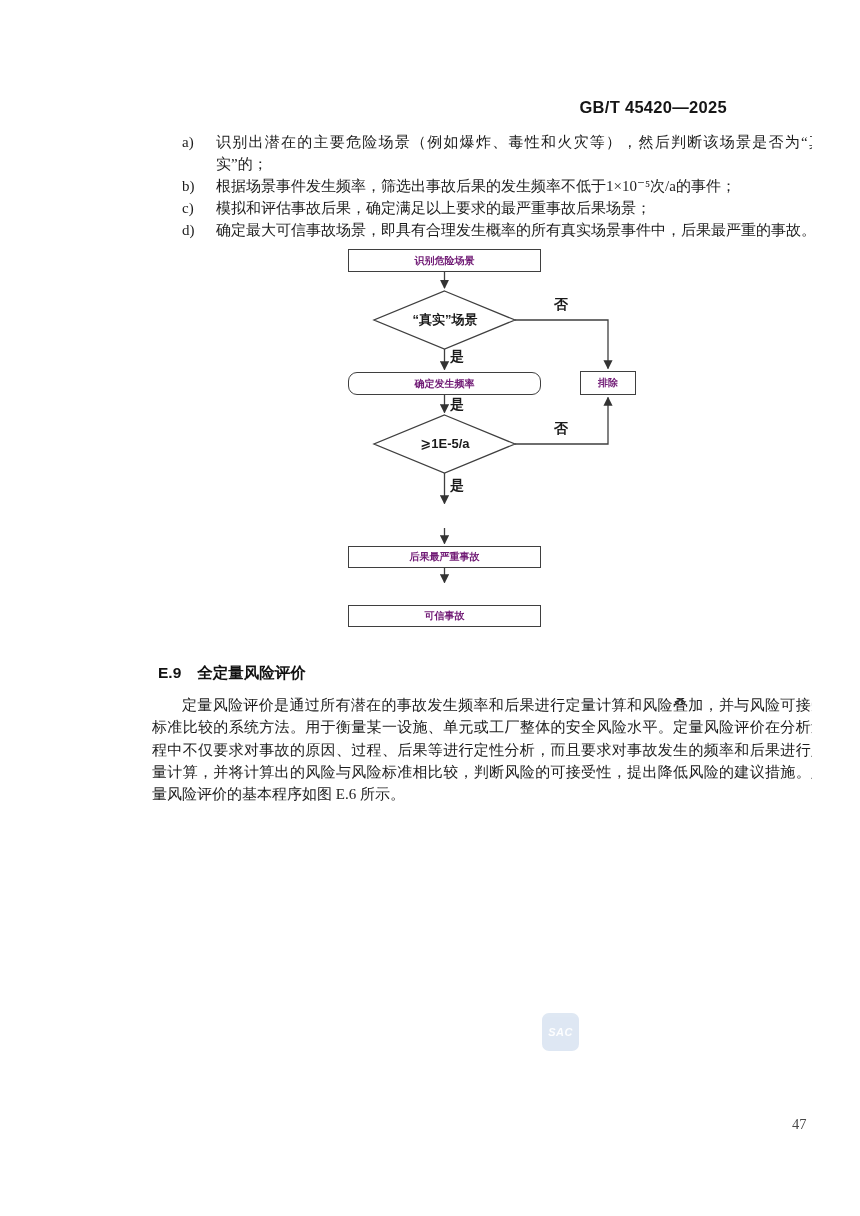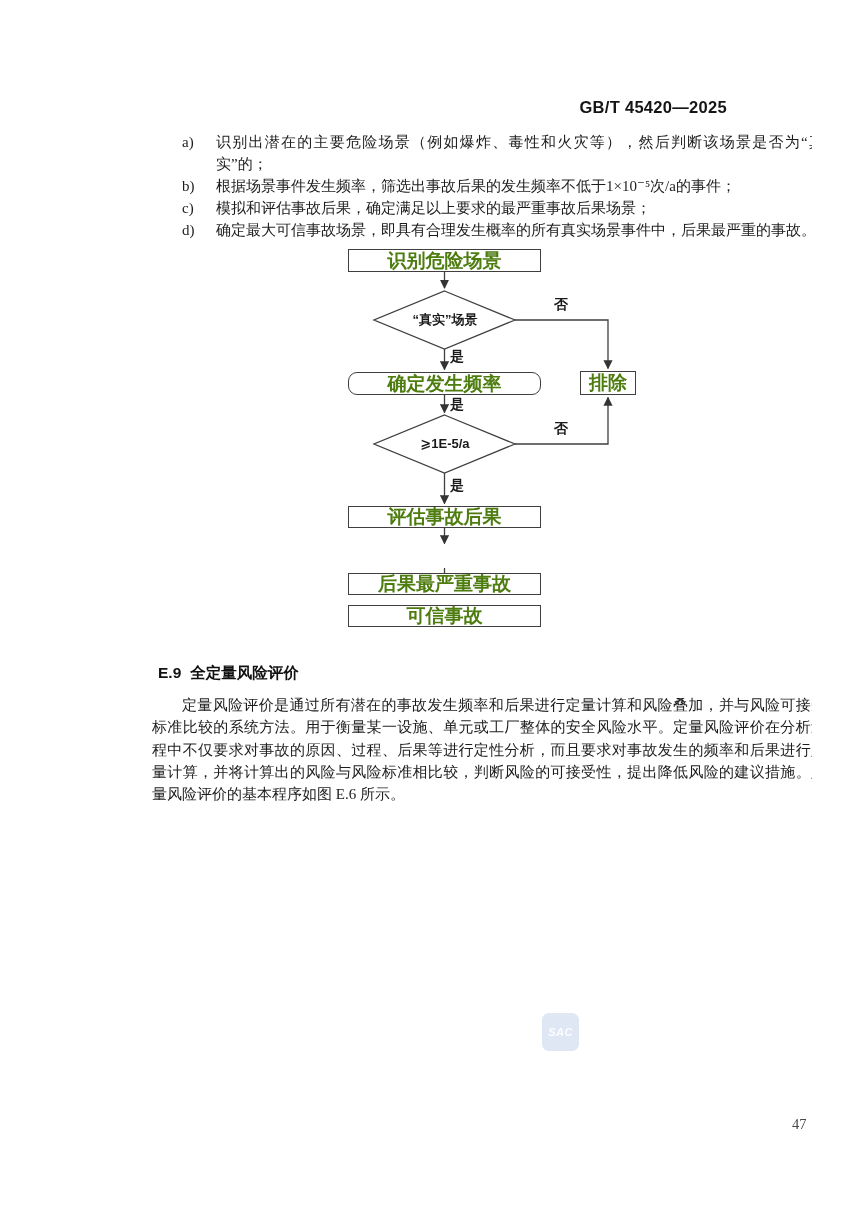--- a/index.html
+++ b/index.html
@@ -22,27 +22,27 @@
   .list-item { display:flex; }
   .list-marker { flex:none; width:34px; }
   .list-text { flex:1; text-align:justify; }
 
   
   .flow-svg { left:280px; top:240px; width:320px; height:375px; pointer-events:none; }
   .flow-node {
     background:#fff; border:1.4px solid #3f3f3f;
     display:flex; align-items:center; justify-content:center;
     font-family:"Liberation Sans","DejaVu Sans",sans-serif;
-    font-weight:bold; font-size:19px; color:#4d7c0f;
+    font-weight:bold; font-size:10px; color:#701a75;
   }
   .node-identify  { left:300px; top:249px; width:193px; height:23px; }
   .node-frequency { left:300px; top:372px; width:193px; height:23px;border-radius:9px; }
   .node-exclude   { left:532px; top:371px; width:56px;  height:24px; }
   .node-evaluate  { left:300px; top:506px; width:193px; height:22px; }
-  .node-severe    { left:300px; top:546px; width:193px; height:22px;margin-top:27px; }
+  .node-severe    { left:300px; top:546px; width:193px; height:22px; }
   .node-credible  { left:300px; top:585px; width:193px; height:22px;margin-top:20px; }
   .diamond-text {
     width:140px; text-align:center;
     font-family:"Liberation Sans","DejaVu Sans",sans-serif;
     font-weight:bold; font-size:13px; color:#1a1a1a; line-height:16px;
   }
   .d1-text { left:327px; top:312px; }
   .d2-text { left:327px; top:436px; }
   .branch-label {
     font-size:14px; font-weight:bold; color:#1a1a1a;
@@ -60,21 +60,21 @@
     font-weight:bold; font-size:15.5px; color:#111;
   }
   .flow-caption .cap-prefix { margin-right:14px; }
 
   
   .section-heading {
     left:110px; top:663px;
     font-family:"Liberation Sans","DejaVu Sans",sans-serif;
     font-weight:bold; font-size:15.5px; color:#111;
   }
-  .section-heading .sec-num { margin-right:9px; }
+  .section-heading .sec-num { margin-right:16px; }
   .section-paragraph {
     left:104px; top:694px; width:674px;
     font-size:15px; line-height:22.3px; text-align:justify; text-indent:2em;
     color:#1c1c1c;
   }
 
   
   .watermark {
     left:494px; top:1013px; width:37px; height:38px;
     background:#dbe5f2; border-radius:7px;
@@ -140,21 +140,20 @@
 
       <path d="M116.5,288 V303.5" marker-end="url(#arw)"></path>
 
       <path d="M116.5,328 V342.5" marker-end="url(#arw)"></path>
     </g>
   </svg>
 
   <div class="abs flow-node node-identify">识别危险场景</div>
   <div class="abs flow-node node-frequency">确定发生频率</div>
   <div class="abs flow-node node-exclude">排除</div>
-  <div class="abs flow-node node-evaluate">评估事故后果</div>
   <div class="abs flow-node node-severe">后果最严重事故</div>
   <div class="abs flow-node node-credible">可信事故</div>
 
   <div class="abs diamond-text d1-text">“真实”场景</div>
   <div class="abs diamond-text d2-text">⩾1E-5/a</div>
 
   <div class="abs branch-label lbl-no1">否</div>
   <div class="abs branch-label lbl-no2">否</div>
   <div class="abs branch-label lbl-yes1">是</div>
   <div class="abs branch-label lbl-yes2">是</div>

